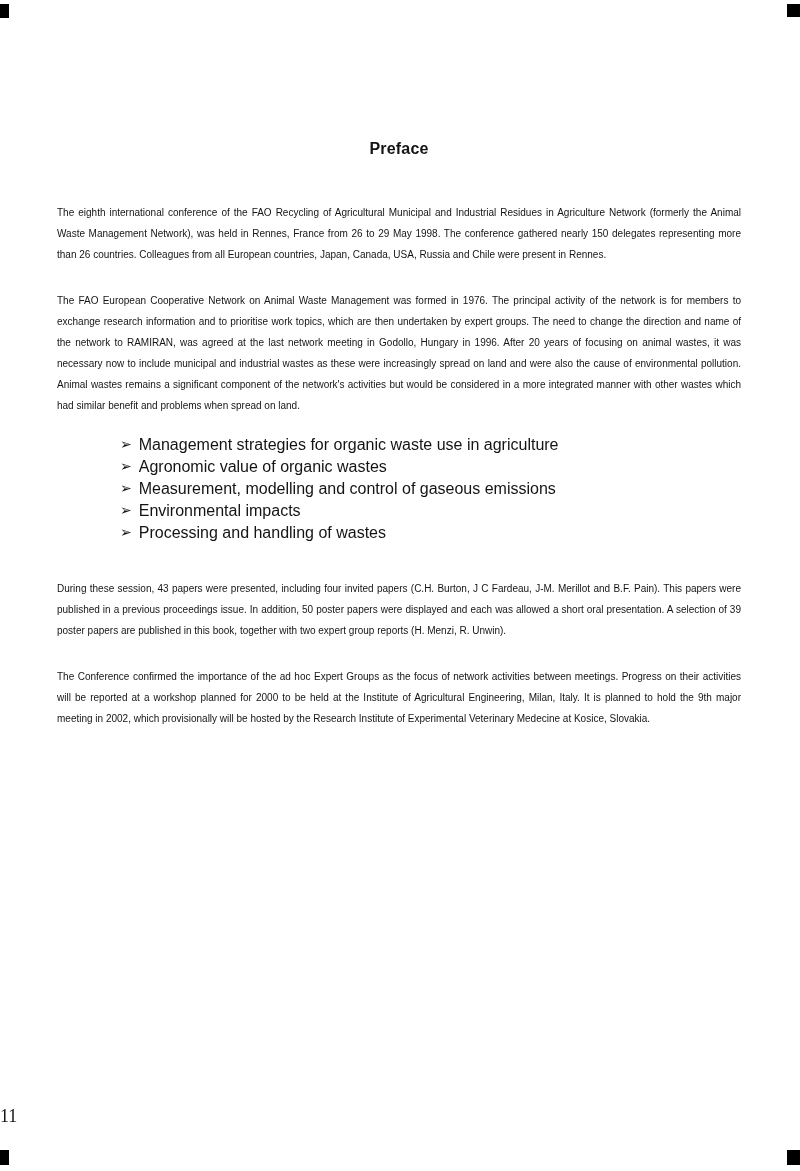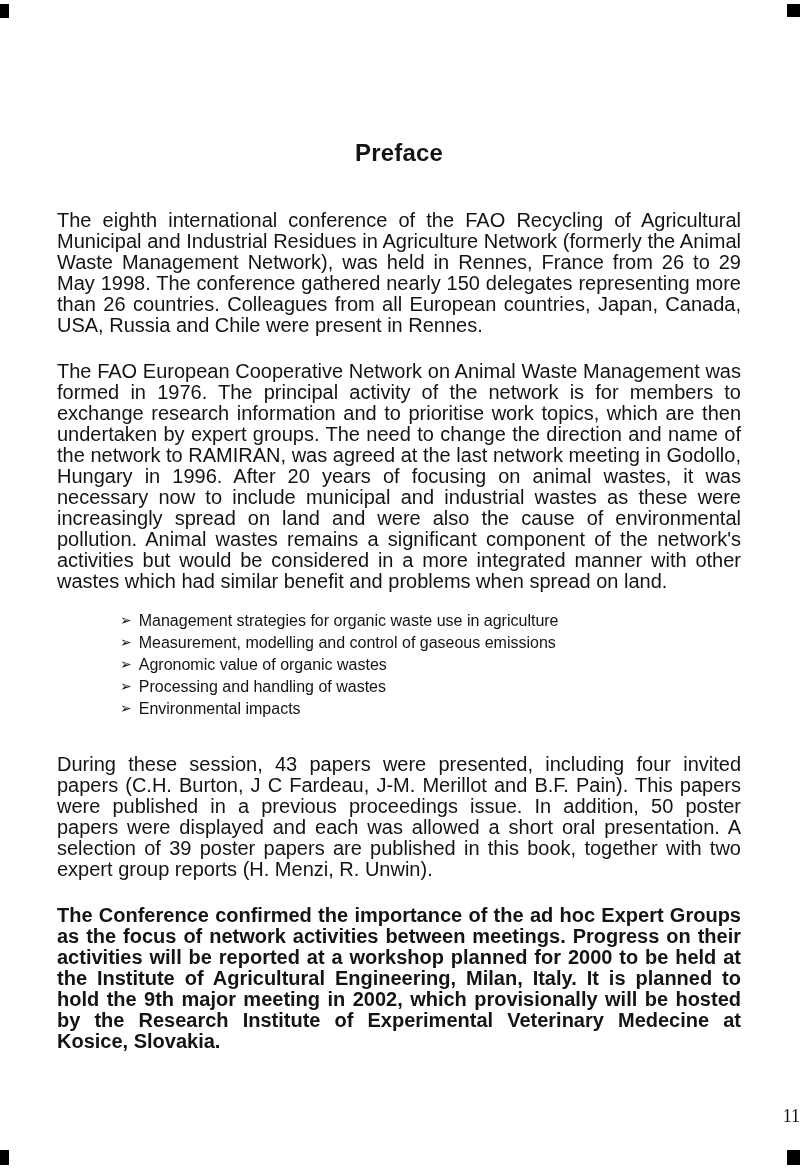--- a/index.html
+++ b/index.html
@@ -12,36 +12,35 @@
     background: #ffffff;
     position: relative;
     overflow: hidden;
     font-family: "Liberation Sans", sans-serif;
     color: #141414;
   }
   .content {
     padding: 140px 59px 0 57px;
   }
   h1.title {
-    font-size: 24px;
+    font-size: 16px;
     font-weight: bold;
     text-align: center;
     margin: 0 0 44px 0;
     line-height: 1.1;
     letter-spacing: 0.2px;
   }
   p.para {
-    font-size: 20px;
+    font-size: 10px;
     line-height: 21px;
     text-align: justify;
     margin: 0 0 25px 0;
   }
   p.para:last-of-type {
     margin-bottom: 4px;
-    font-weight: bold;
   }
   .bold-inline {
     font-weight: bold;
   }
   ul.session-list {
     list-style: none;
     margin: -7px 0 34px 0;
     padding: 0 0 0 63px;
     font-size: 16px;
     line-height: 22px;
@@ -54,21 +53,21 @@
     display: inline-block;
     margin-right: 7px;
     font-size: 14px;
     transform: translateY(-1px);
   }
   .page-number {
     position: absolute;
     left: 0;
     right: 0;
     top: 1106px;
-    text-align: right;
+    text-align: left;
     font-family: "Liberation Serif", serif;
     font-size: 18px;
     color: #141414;
   }
   .scan-mark {
     position: absolute;
     background: #000;
   }
   .scan-mark.tl { top: 4px; left: 0; width: 9px; height: 14px; }
   .scan-mark.tr { top: 4px; right: 0; width: 13px; height: 13px; }
@@ -87,24 +86,24 @@
 
   <h1 class="title">Preface</h1>
 
   <p class="para">The eighth international conference of the FAO Recycling of Agricultural Municipal and Industrial Residues in Agriculture Network (formerly the Animal Waste Management Network), was held in Rennes, France from 26 to 29 May 1998. The conference gathered nearly 150 delegates representing more than 26 countries. Colleagues from all European countries, Japan, Canada, USA, Russia and Chile were present in Rennes.</p>
 
   <p class="para">The FAO European Cooperative Network on Animal Waste Management was formed in 1976. The principal activity of the network is for members to exchange research information and to prioritise work topics, which are then undertaken by expert groups. The need to change the direction and name of the network to RAMIRAN, was agreed at the last network meeting in Godollo, Hungary in 1996. After 20 years of focusing on animal wastes, it was necessary now to include municipal and industrial wastes as these were increasingly spread on land and were also the cause of environmental pollution. Animal wastes remains a significant component of the network's activities but would be considered in a more integrated manner with other wastes which had similar benefit and problems when spread on land.</p>
 
 
   <ul class="session-list">
     <li><span class="bullet">➢</span><span>Management strategies for organic waste use in agriculture</span></li>
+    <li><span class="bullet">➢</span><span>Agronomic value of organic wastes</span></li>
     <li><span class="bullet">➢</span><span>Measurement, modelling and control of gaseous emissions</span></li>
-    <li><span class="bullet">➢</span><span>Agronomic value of organic wastes</span></li>
+    <li><span class="bullet">➢</span><span>Environmental impacts</span></li>
     <li><span class="bullet">➢</span><span>Processing and handling of wastes</span></li>
-    <li><span class="bullet">➢</span><span>Environmental impacts</span></li>
   </ul>
 
   <p class="para">During these session, 43 papers were presented, including four invited papers (C.H. Burton, J C Fardeau, J-M. Merillot and B.F. Pain). This papers were published in a previous proceedings issue. In addition, 50 poster papers were displayed and each was allowed a short oral presentation. A selection of 39 poster papers are published in this book, together with two expert group reports (H. Menzi, R. Unwin).</p>
 
   <p class="para">The Conference confirmed the importance of the ad hoc Expert Groups as the focus of network activities between meetings. Progress on their activities will be reported at a workshop planned for 2000 to be held at the Institute of Agricultural Engineering, Milan, Italy. It is planned to hold the 9th major meeting in 2002, which provisionally will be hosted by the Research Institute of Experimental Veterinary Medecine at Kosice, Slovakia.</p>
 
 </div>
 
 <div class="page-number">11</div>
 

